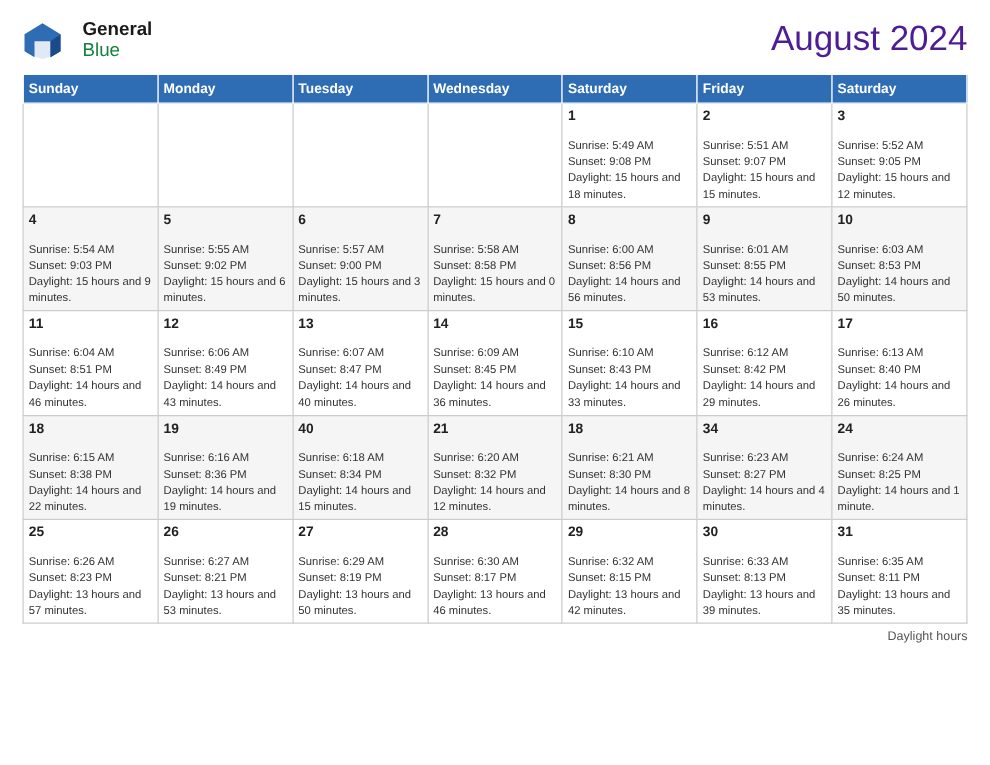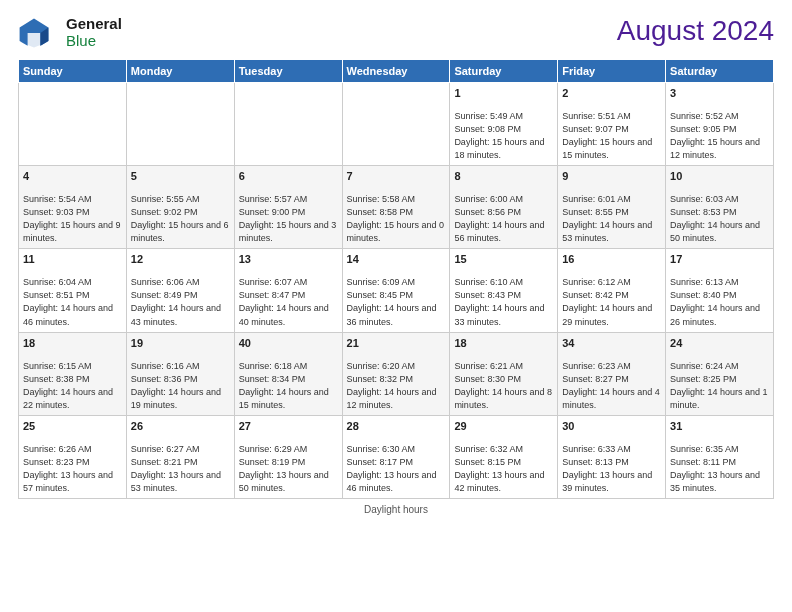--- a/index.html
+++ b/index.html
@@ -83,21 +83,21 @@
       color: #333;
       margin-top: 11px;
     }
     .empty-cell {
       background: #fff !important;
     }
     .footer-note {
       font-size: 10px;
       color: #555;
       margin-top: 5px;
-      text-align: center;
+      text-align: right;
     }
   </style>
 </head>
 <body>
 
 <div class="page">
   <div class="header">
     <div class="logo">
       <svg class="logo-icon" viewBox="0 0 40 40">
         <polygon points="20,4 36,14 36,32 20,38 4,32 4,14" fill="#2e6db4" opacity="0.15"></polygon>

